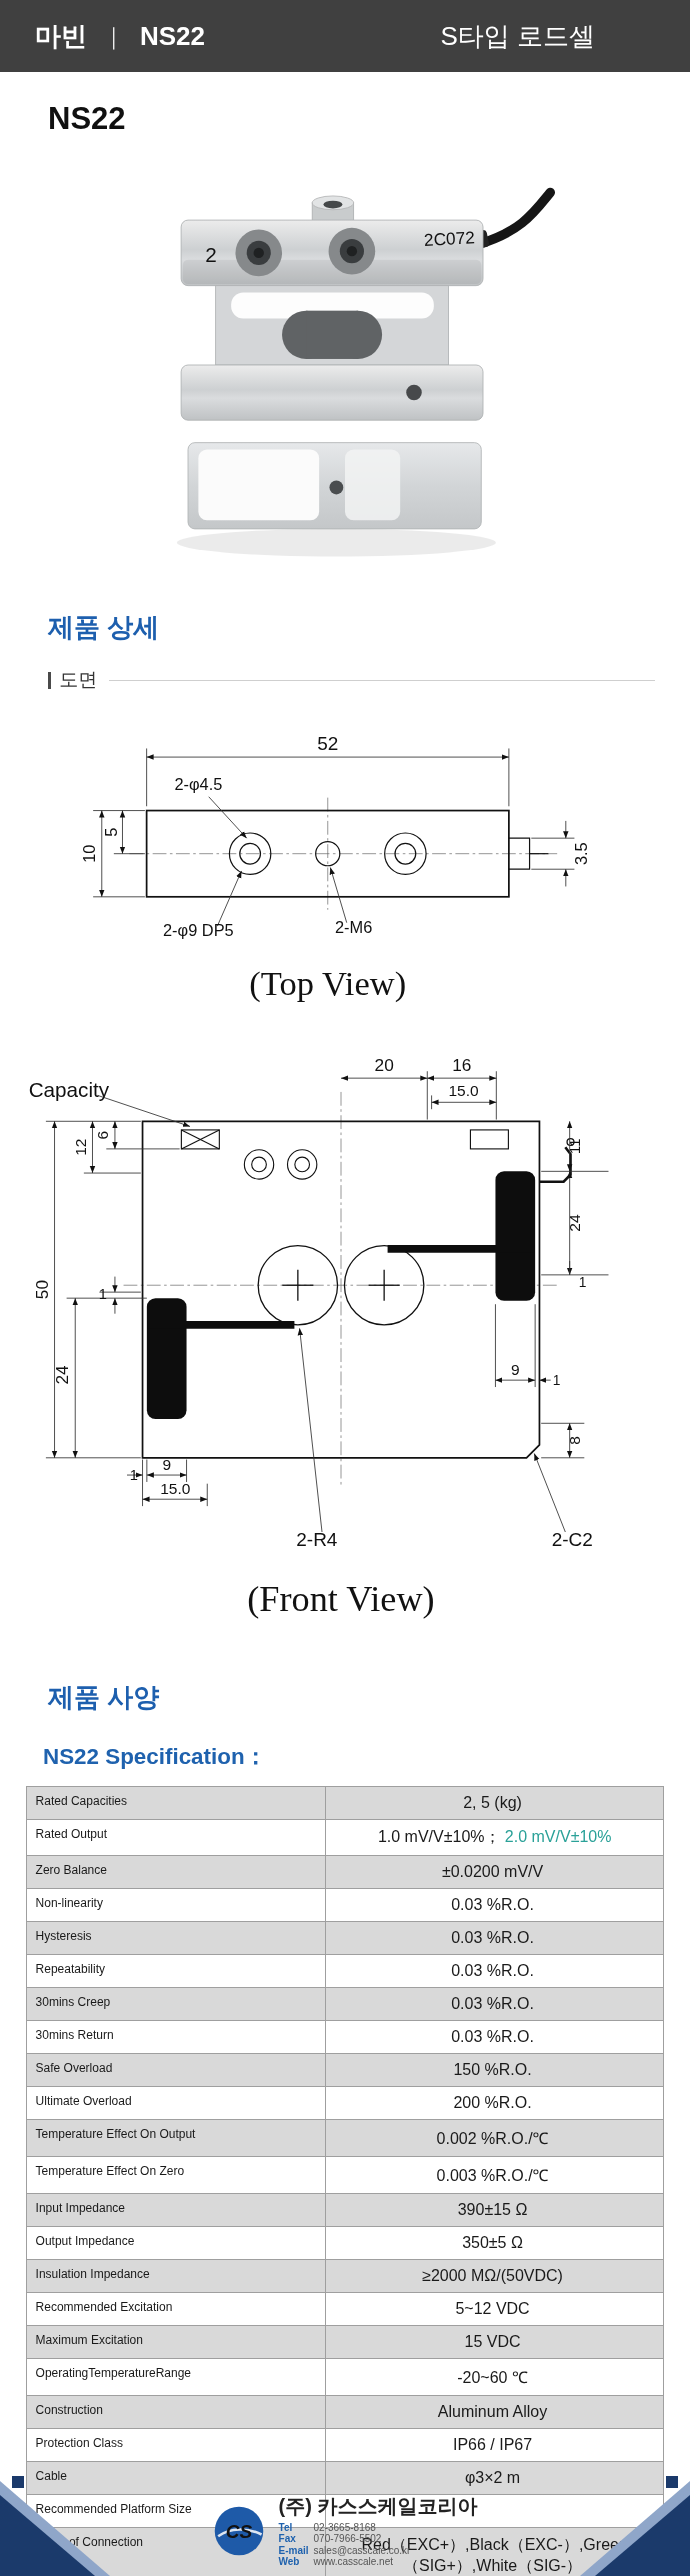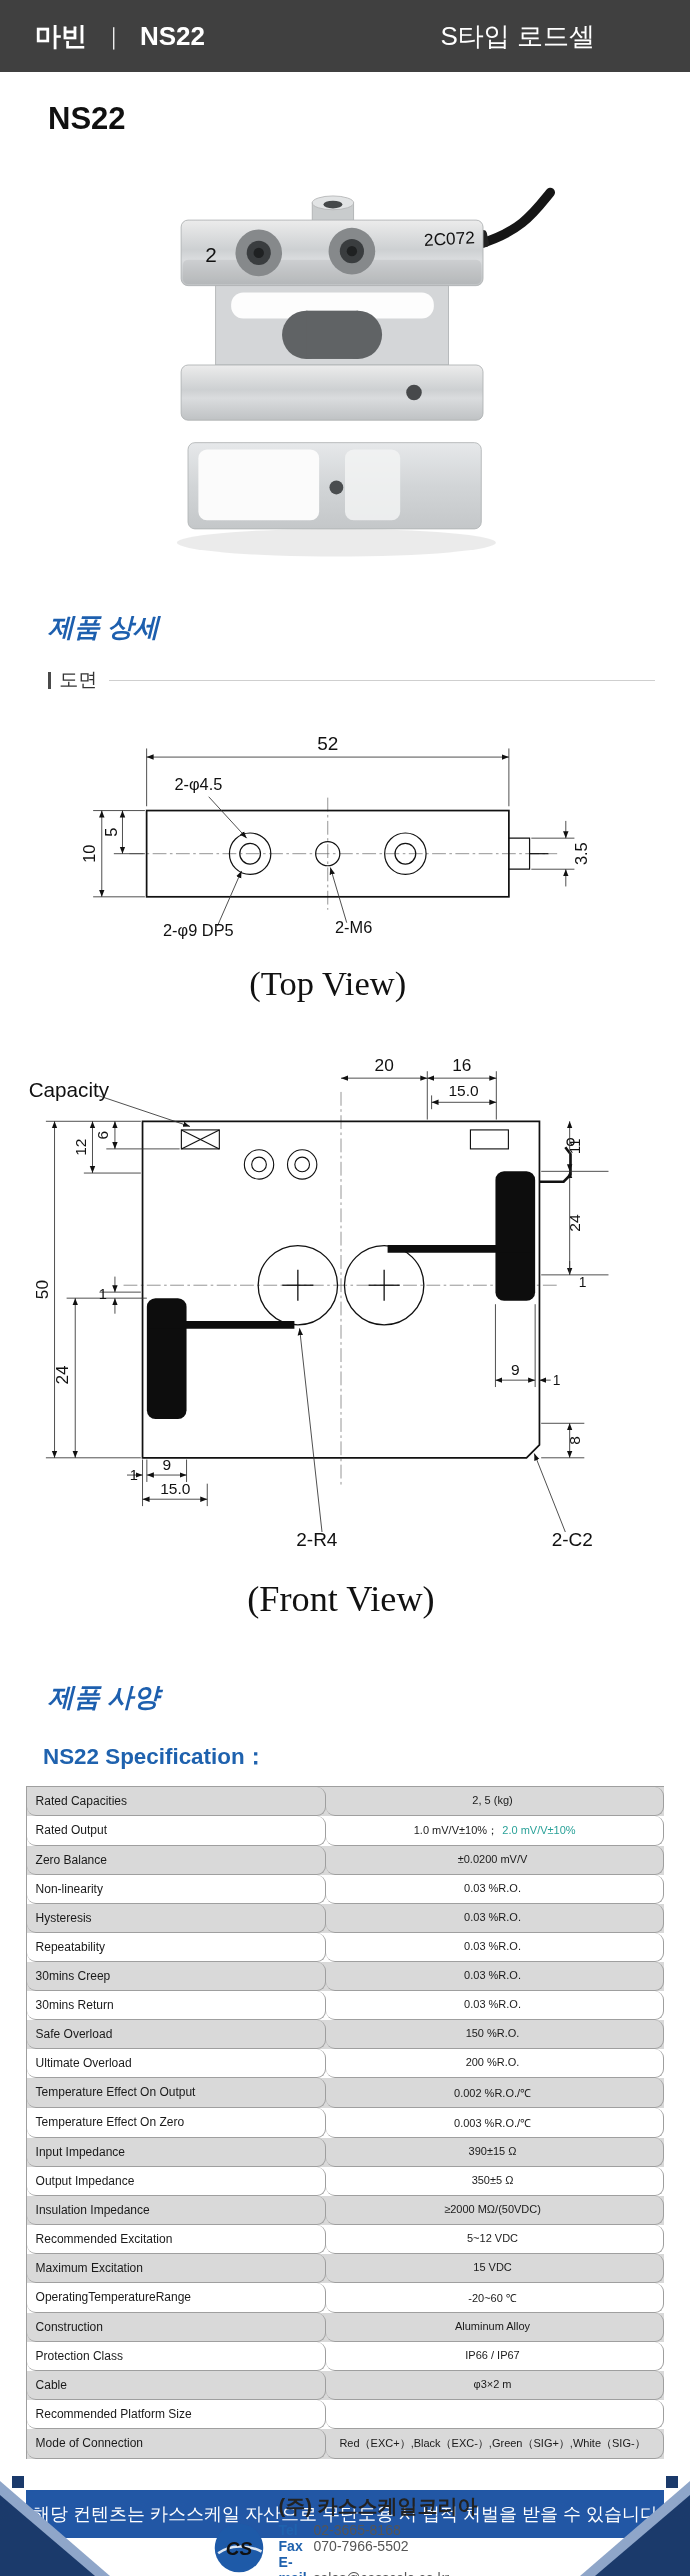--- a/index.html
+++ b/index.html
@@ -10,51 +10,51 @@
   
   .topbar { height:72px; background:#404040; display:flex; align-items:center; justify-content:space-between; padding-left:35px; }
   .topbar-left { display:flex; align-items:center; gap:15.5px; color:#fff; font-size:26px; font-weight:bold; }
   .topbar-sep { font-weight:normal; font-size:22.4px; opacity:.9; }
   .topbar-right { color:#fff; font-size:26px; padding-right:95px; }
 
   .page-title { font-size:31px; font-weight:bold; color:#101010; margin:29px 0 0 48px; }
 
   .photo-wrap { width:518px; height:414px; margin:21px auto 0; }
 
-  .section-title { color:#1d5fae; font-size:26px; font-weight:bold; margin:38px 0 0 48px;font-style:italic; }
+  .section-title { color:#1d5fae; font-size:26px; font-weight:bold; margin:38px 0 0 48px; }
   .sub-row { display:flex; align-items:center; margin:22.4px 35px 0 48px; }
   .sub-bar { width:2.6px; height:17px; background:#4a4a4a; margin-right:8.6px; }
   .sub-label { font-size:19px; color:#333; }
   .sub-line { flex:1; height:0.9px; background:#cfcfcf; margin-left:12px; }
 
   .drawing-top { margin:14px 0 0 69px;text-decoration:underline; }
   .drawing-front { margin:22.4px 0 0 13px; }
   svg text { font-family:"Liberation Sans", sans-serif; fill:#111; }
   svg text.serif { font-family:"Liberation Serif", serif; }
 
   .spec-heading { color:#1f62ae; font-size:22.4px; font-weight:bold; margin:26px 16px 0 43px; }
 
   .spec-table { margin:14px 26px 0 26px; border-top:0.9px solid #9f9f9f; border-left:0.9px solid #9f9f9f; }
   .spec-row { display:flex; background:#ffffff; }
   .spec-row:nth-of-type(odd) { background:#d9d9d9; }
-  .spec-row > div { border-right:0.9px solid #9f9f9f; border-bottom:0.9px solid #9f9f9f;border-radius:9px; }
+  .spec-row > div { border-right:0.9px solid #9f9f9f; border-bottom:0.9px solid #9f9f9f; }
   .spec-label { width:47%; font-size:12px; padding:7px 8.6px; color:#1a1a1a; }
-  .spec-value { width:53%; font-size:11px; padding:7px 5.2px; text-align:center; color:#1a1a1a; }
+  .spec-value { width:53%; font-size:16px; padding:7px 5.2px; text-align:center; color:#1a1a1a; }
   .spec-accent { color:#2aa198; margin-left:4.3px; }
 
   .notice { margin:31px 26px 0; background:#2257a5; color:#fff; text-align:center; font-size:18px; padding:12px 5.2px; }
 
   .footer { position:absolute; left:0; right:0; bottom:0; height:102px; }
   .footer-sq { position:absolute; top:1.7px; width:12px; height:12px; background:#1b3a6b; }
   .footer-sq.left { left:12px; }
   .footer-sq.right { right:12px; }
   .footer-center { display:flex; justify-content:center; align-items:center; gap:14px; padding-top:21px; }
   .footer-info { line-height:1.15; }
   .footer-company { font-size:20px; font-weight:bold; color:#222; margin-bottom:3.5px; }
-  .contact-row { font-size:14px; }
+  .contact-row { font-size:10px; }
   .contact-label { display:inline-block; width:35px; color:#1f62ae; font-weight:bold; }
   .contact-value { color:#555; }
 
   .corner { position:absolute; bottom:0; }
   .corner-light-l { left:0; width:110px; height:95px; background:#8fa6c9; clip-path:polygon(0 0, 0 100%, 100% 100%); }
   .corner-navy-l  { left:0; width:95px; height:81px;  background:#1b3a6b; clip-path:polygon(0 0, 0 100%, 100% 100%); }
   .corner-light-r { right:0; width:110px; height:95px; background:#8fa6c9; clip-path:polygon(100% 0, 100% 100%, 0 100%); }
   .corner-navy-r  { right:0; width:95px; height:81px;  background:#1b3a6b; clip-path:polygon(100% 0, 100% 100%, 0 100%); }
 </style>
 </head>

